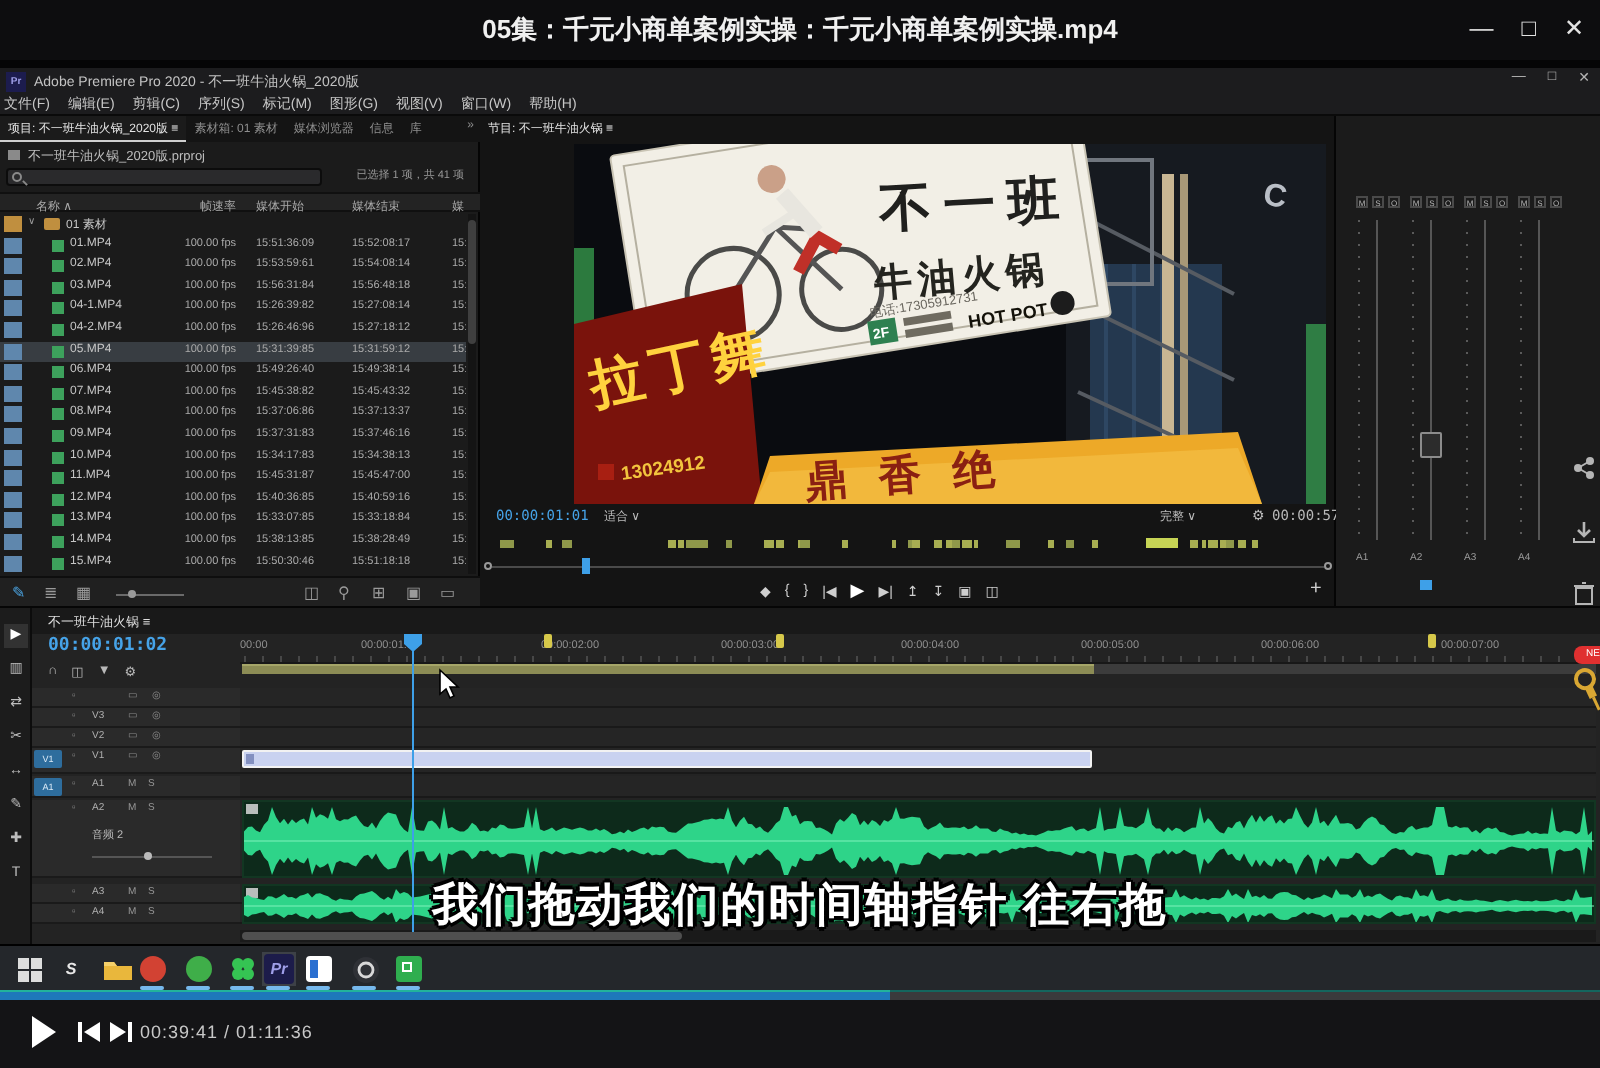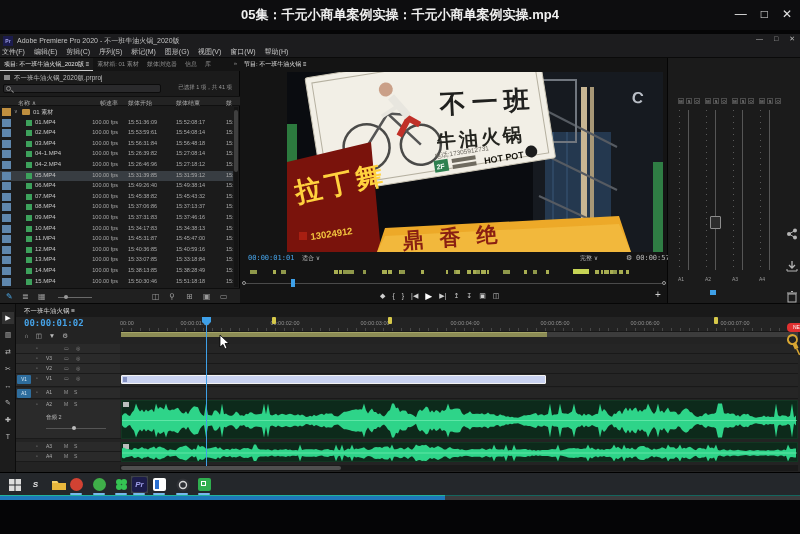--- a/index.html
+++ b/index.html
@@ -716,20 +716,21 @@
       </div>
       <div class="waveband" style="top: 138px; height: 20px;">
         <div class="wavechip"></div>
         <svg width="675" height="20" style="position:absolute;left:0;top:0;">
           <path d="M0,10.0 L0,5.5 L2,4.5 L4,5.7 L6,6.0 L8,6.6 L10,7.0 L12,5.1 L14,5.2 L16,6.3 L18,5.3 L20,4.0 L22,5.6 L24,5.5 L26,6.4 L28,4.9 L30,4.4 L32,3.5 L34,5.7 L36,3.9 L38,3.6 L40,4.5 L42,5.1 L44,6.6 L46,7.4 L48,6.3 L50,6.7 L52,6.9 L54,7.3 L56,5.2 L58,4.0 L60,3.8 L62,3.1 L64,2.5 L66,3.9 L68,5.7 L70,6.9 L72,5.4 L74,6.8 L76,1.5 L78,3.9 L80,3.0 L82,3.7 L84,5.7 L86,5.5 L88,5.3 L90,4.8 L92,4.3 L94,3.7 L96,5.8 L98,4.3 L100,6.2 L102,7.1 L104,6.0 L106,6.0 L108,7.1 L110,5.5 L112,6.1 L114,5.6 L116,6.3 L118,7.1 L120,5.7 L122,5.0 L124,5.3 L126,4.9 L128,6.1 L130,6.5 L132,1.5 L134,1.5 L136,5.5 L138,6.4 L140,6.4 L142,6.4 L144,6.7 L146,6.2 L148,7.1 L150,7.4 L152,6.5 L154,6.4 L156,7.3 L158,6.6 L160,6.8 L162,6.5 L164,6.1 L166,7.0 L168,6.5 L170,7.3 L172,7.2 L174,6.9 L176,7.5 L178,1.5 L180,7.0 L182,6.4 L184,6.3 L186,6.3 L188,6.3 L190,6.3 L192,6.4 L194,6.0 L196,6.8 L198,7.3 L200,7.5 L202,6.5 L204,6.2 L206,6.0 L208,7.1 L210,7.0 L212,7.6 L214,1.5 L216,6.6 L218,7.3 L220,1.5 L222,7.7 L224,6.7 L226,5.4 L228,6.2 L230,1.5 L232,6.6 L234,5.5 L236,5.9 L238,5.4 L240,5.1 L242,4.2 L244,6.1 L246,7.0 L248,6.7 L250,6.1 L252,4.4 L254,4.0 L256,4.2 L258,4.0 L260,5.0 L262,3.7 L264,3.5 L266,3.5 L268,5.4 L270,1.5 L272,6.3 L274,6.2 L276,5.7 L278,4.8 L280,4.9 L282,6.4 L284,5.4 L286,4.0 L288,5.8 L290,6.8 L292,4.7 L294,1.5 L296,2.8 L298,2.9 L300,2.1 L302,2.2 L304,1.8 L306,3.2 L308,4.9 L310,4.1 L312,4.9 L314,4.0 L316,3.0 L318,4.1 L320,5.0 L322,6.5 L324,6.4 L326,5.0 L328,4.0 L330,5.4 L332,6.1 L334,6.0 L336,5.8 L338,6.7 L340,6.2 L342,7.0 L344,7.3 L346,6.9 L348,6.4 L350,6.0 L352,6.2 L354,6.3 L356,6.2 L358,6.3 L360,5.3 L362,6.0 L364,7.0 L366,6.2 L368,5.5 L370,6.4 L372,1.5 L374,5.9 L376,6.4 L378,6.5 L380,6.3 L382,6.7 L384,1.5 L386,7.4 L388,6.9 L390,7.2 L392,1.5 L394,6.6 L396,6.4 L398,6.5 L400,6.2 L402,6.0 L404,6.1 L406,7.1 L408,6.6 L410,7.4 L412,7.1 L414,7.7 L416,6.9 L418,7.4 L420,7.0 L422,6.9 L424,7.1 L426,6.9 L428,6.4 L430,5.9 L432,6.3 L434,6.2 L436,1.5 L438,7.5 L440,7.3 L442,6.8 L444,6.2 L446,5.6 L448,5.3 L450,5.3 L452,4.9 L454,5.5 L456,5.3 L458,5.9 L460,5.9 L462,5.6 L464,5.5 L466,1.5 L468,5.8 L470,4.6 L472,5.9 L474,6.7 L476,5.6 L478,6.8 L480,6.2 L482,7.1 L484,6.0 L486,6.0 L488,6.2 L490,5.1 L492,1.5 L494,5.0 L496,3.7 L498,5.2 L500,6.5 L502,1.5 L504,5.5 L506,4.9 L508,5.9 L510,4.5 L512,6.2 L514,6.4 L516,4.3 L518,3.2 L520,3.0 L522,3.1 L524,4.4 L526,4.6 L528,5.9 L530,7.0 L532,5.6 L534,6.6 L536,5.9 L538,5.5 L540,4.3 L542,5.1 L544,6.1 L546,1.5 L548,4.2 L550,4.2 L552,4.2 L554,5.9 L556,4.8 L558,1.5 L560,5.8 L562,4.7 L564,5.5 L566,4.3 L568,3.8 L570,5.1 L572,6.4 L574,7.2 L576,5.3 L578,4.7 L580,5.6 L582,5.6 L584,6.5 L586,1.5 L588,5.0 L590,4.6 L592,5.4 L594,1.5 L596,6.9 L598,7.5 L600,6.7 L602,6.2 L604,7.2 L606,7.5 L608,6.6 L610,7.2 L612,7.4 L614,7.3 L616,6.7 L618,7.2 L620,7.4 L622,7.8 L624,8.1 L626,7.4 L628,7.0 L630,7.4 L632,7.7 L634,7.3 L636,6.9 L638,7.4 L640,7.6 L642,7.5 L644,7.7 L646,7.1 L648,7.6 L650,7.6 L652,7.5 L654,7.1 L656,6.6 L658,7.4 L660,7.6 L662,6.6 L664,7.2 L666,1.5 L668,5.8 L670,5.9 L672,5.6 L674,5.4 L674,14.6 L672,14.4 L670,14.1 L668,14.2 L666,18.5 L664,12.8 L662,13.4 L660,12.4 L658,12.6 L656,13.4 L654,12.9 L652,12.5 L650,12.4 L648,12.4 L646,12.9 L644,12.3 L642,12.5 L640,12.4 L638,12.6 L636,13.1 L634,12.7 L632,12.3 L630,12.6 L628,13.0 L626,12.6 L624,11.9 L622,12.2 L620,12.6 L618,12.8 L616,13.3 L614,12.7 L612,12.6 L610,12.8 L608,13.4 L606,12.5 L604,12.8 L602,13.8 L600,13.3 L598,12.5 L596,13.1 L594,18.5 L592,14.6 L590,15.4 L588,15.0 L586,18.5 L584,13.5 L582,14.4 L580,14.4 L578,15.3 L576,14.7 L574,12.8 L572,13.6 L570,14.9 L568,16.2 L566,15.7 L564,14.5 L562,15.3 L560,14.2 L558,18.5 L556,15.2 L554,14.1 L552,15.8 L550,15.8 L548,15.8 L546,18.5 L544,13.9 L542,14.9 L540,15.7 L538,14.5 L536,14.1 L534,13.4 L532,14.4 L530,13.0 L528,14.1 L526,15.4 L524,15.6 L522,16.9 L520,17.0 L518,16.8 L516,15.7 L514,13.6 L512,13.8 L510,15.5 L508,14.1 L506,15.1 L504,14.5 L502,18.5 L500,13.5 L498,14.8 L496,16.3 L494,15.0 L492,18.5 L490,14.9 L488,13.8 L486,14.0 L484,14.0 L482,12.9 L480,13.8 L478,13.2 L476,14.4 L474,13.3 L472,14.1 L470,15.4 L468,14.2 L466,18.5 L464,14.5 L462,14.4 L460,14.1 L458,14.1 L456,14.7 L454,14.5 L452,15.1 L450,14.7 L448,14.7 L446,14.4 L444,13.8 L442,13.2 L440,12.7 L438,12.5 L436,18.5 L434,13.8 L432,13.7 L430,14.1 L428,13.6 L426,13.1 L424,12.9 L422,13.1 L420,13.0 L418,12.6 L416,13.1 L414,12.3 L412,12.9 L410,12.6 L408,13.4 L406,12.9 L404,13.9 L402,14.0 L400,13.8 L398,13.5 L396,13.6 L394,13.4 L392,18.5 L390,12.8 L388,13.1 L386,12.6 L384,18.5 L382,13.3 L380,13.7 L378,13.5 L376,13.6 L374,14.1 L372,18.5 L370,13.6 L368,14.5 L366,13.8 L364,13.0 L362,14.0 L360,14.7 L358,13.7 L356,13.8 L354,13.7 L352,13.8 L350,14.0 L348,13.6 L346,13.1 L344,12.7 L342,13.0 L340,13.8 L338,13.3 L336,14.2 L334,14.0 L332,13.9 L330,14.6 L328,16.0 L326,15.0 L324,13.6 L322,13.5 L320,15.0 L318,15.9 L316,17.0 L314,16.0 L312,15.1 L310,15.9 L308,15.1 L306,16.8 L304,18.2 L302,17.8 L300,17.9 L298,17.1 L296,17.2 L294,18.5 L292,15.3 L290,13.2 L288,14.2 L286,16.0 L284,14.6 L282,13.6 L280,15.1 L278,15.2 L276,14.3 L274,13.8 L272,13.7 L270,18.5 L268,14.6 L266,16.5 L264,16.5 L262,16.3 L260,15.0 L258,16.0 L256,15.8 L254,16.0 L252,15.6 L250,13.9 L248,13.3 L246,13.0 L244,13.9 L242,15.8 L240,14.9 L238,14.6 L236,14.1 L234,14.5 L232,13.4 L230,18.5 L228,13.8 L226,14.6 L224,13.3 L222,12.3 L220,18.5 L218,12.7 L216,13.4 L214,18.5 L212,12.4 L210,13.0 L208,12.9 L206,14.0 L204,13.8 L202,13.5 L200,12.5 L198,12.7 L196,13.2 L194,14.0 L192,13.6 L190,13.7 L188,13.7 L186,13.7 L184,13.7 L182,13.6 L180,13.0 L178,18.5 L176,12.5 L174,13.1 L172,12.8 L170,12.7 L168,13.5 L166,13.0 L164,13.9 L162,13.5 L160,13.2 L158,13.4 L156,12.7 L154,13.6 L152,13.5 L150,12.6 L148,12.9 L146,13.8 L144,13.3 L142,13.6 L140,13.6 L138,13.6 L136,14.5 L134,18.5 L132,18.5 L130,13.5 L128,13.9 L126,15.1 L124,14.7 L122,15.0 L120,14.3 L118,12.9 L116,13.7 L114,14.4 L112,13.9 L110,14.5 L108,12.9 L106,14.0 L104,14.0 L102,12.9 L100,13.8 L98,15.7 L96,14.2 L94,16.3 L92,15.7 L90,15.2 L88,14.7 L86,14.5 L84,14.3 L82,16.3 L80,17.0 L78,16.1 L76,18.5 L74,13.2 L72,14.6 L70,13.1 L68,14.3 L66,16.1 L64,17.5 L62,16.9 L60,16.2 L58,16.0 L56,14.8 L54,12.7 L52,13.1 L50,13.3 L48,13.7 L46,12.6 L44,13.4 L42,14.9 L40,15.5 L38,16.4 L36,16.1 L34,14.3 L32,16.5 L30,15.6 L28,15.1 L26,13.6 L24,14.5 L22,14.4 L20,16.0 L18,14.7 L16,13.7 L14,14.8 L12,14.9 L10,13.0 L8,13.4 L6,14.0 L4,14.3 L2,15.5 L0,14.5 Z" fill="#2ed489"></path>
           <line x1="0" y1="10" x2="675" y2="10" stroke="#7ff2bb" stroke-width="0.6"></line>
         </svg>
       </div>
     </div>
 
+  <div class="abs" id="subtitle">我们拖动我们的时间轴指针 往右拖</div>
   <div class="abs" id="watermark">
     <div id="wm-badge">NET</div>
     <svg width="20" height="24" style="position:absolute;left:2px;top:10px;transform:rotate(-25deg);">
       <circle cx="10" cy="6" r="4.5" fill="none" stroke="#d9a733" stroke-width="2"></circle>
       <rect x="8" y="10" width="4" height="6" fill="#d9a733"></rect>
       <line x1="10" y1="16" x2="10" y2="23" stroke="#d9a733" stroke-width="1.5"></line>
     </svg>
   </div>
   <svg class="abs" style="left:219px;top:334px;z-index:70;" width="12" height="16">
     <path d="M1,1 L1,13 L4,10.5 L6,15 L8,14 L6,9.5 L10,9.5 Z" fill="#fff" stroke="#000" stroke-width="0.8"></path>
@@ -793,13 +794,30 @@
         </div>
         <div class="tb-under" style="position: absolute; top: 17px; left: 2px;"></div>
       </div>
     </div>
 
   <div class="abs" id="seek-hl"></div>
   <div class="abs" id="seek-hl2" style="width: 55.6%;"></div>
   <div class="abs" id="seek">
       <div id="seek-fill" style="width: 55.6%;"></div>
     </div>
+  <div class="abs" id="pcb">
+    <svg class="abs" style="left:15px;top:7px;" width="14" height="18">
+        <polygon points="1,1 1,17 13,9" fill="#fff"></polygon>
+      </svg>
+    <svg class="abs" style="left:38px;top:10px;" width="13" height="12">
+        <rect x="1" y="1" width="2" height="10" fill="#fff"></rect>
+        <polygon points="12,1 12,11 4,6" fill="#fff"></polygon>
+      </svg>
+    <svg class="abs" style="left:54px;top:10px;" width="13" height="12">
+        <polygon points="1,1 1,11 9,6" fill="#fff"></polygon>
+        <rect x="10" y="1" width="2" height="10" fill="#fff"></rect>
+      </svg>
+    <div id="pc-time">00:39:41 / 01:11:36</div>
+
+    <div class="abs" id="pc-buttons"></div>
+
+  </div>
 </div>
 
 </body></html>

